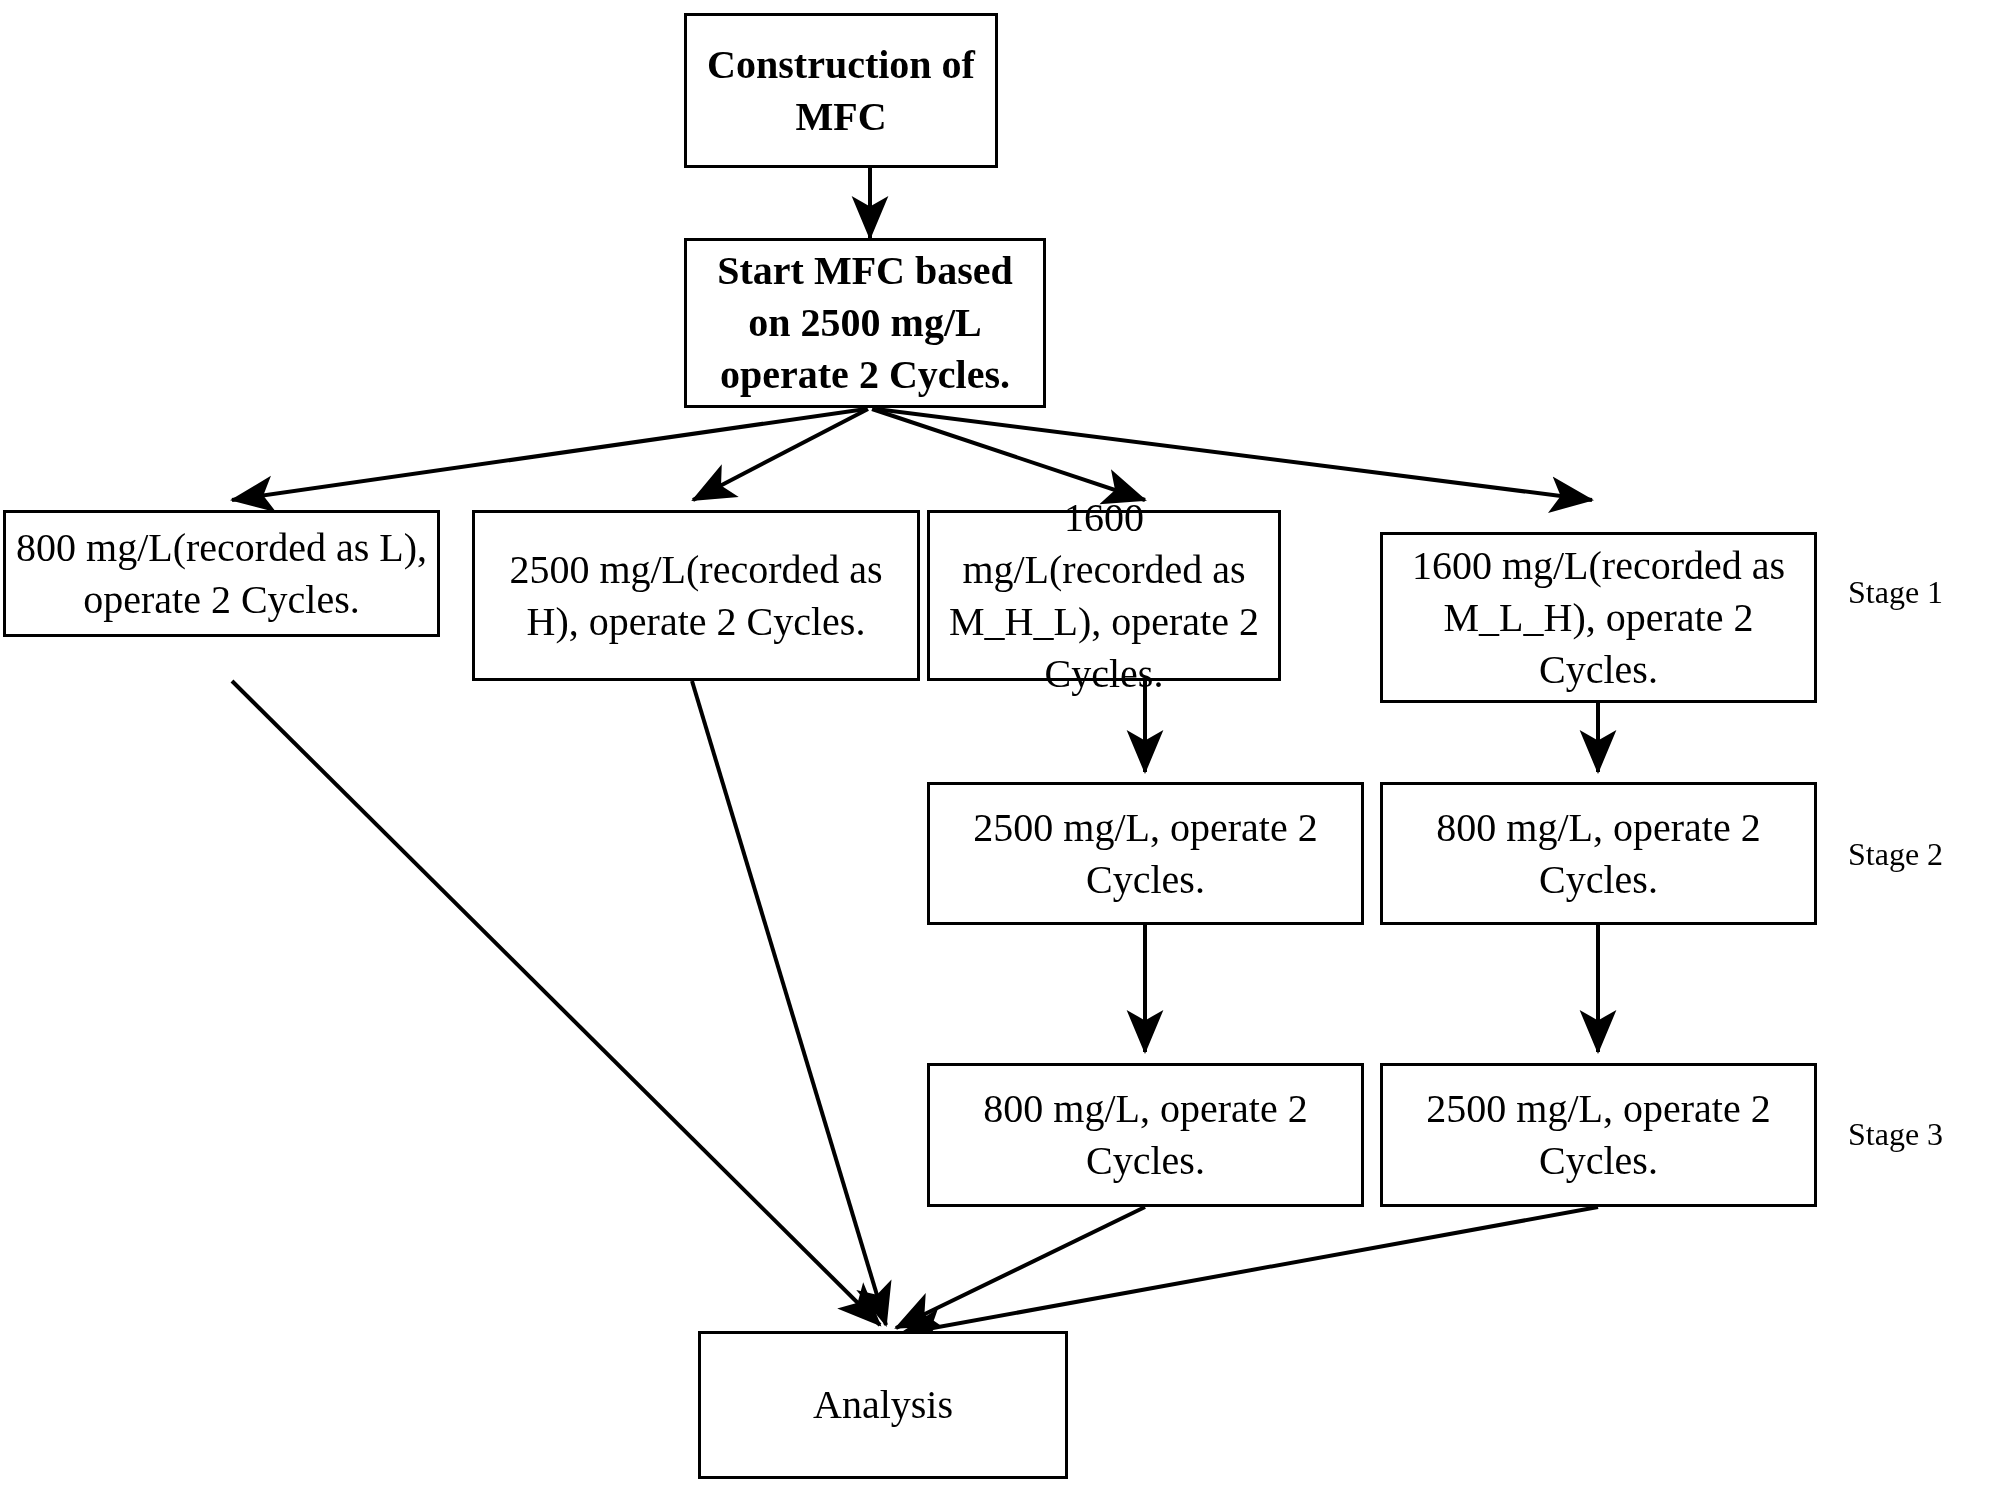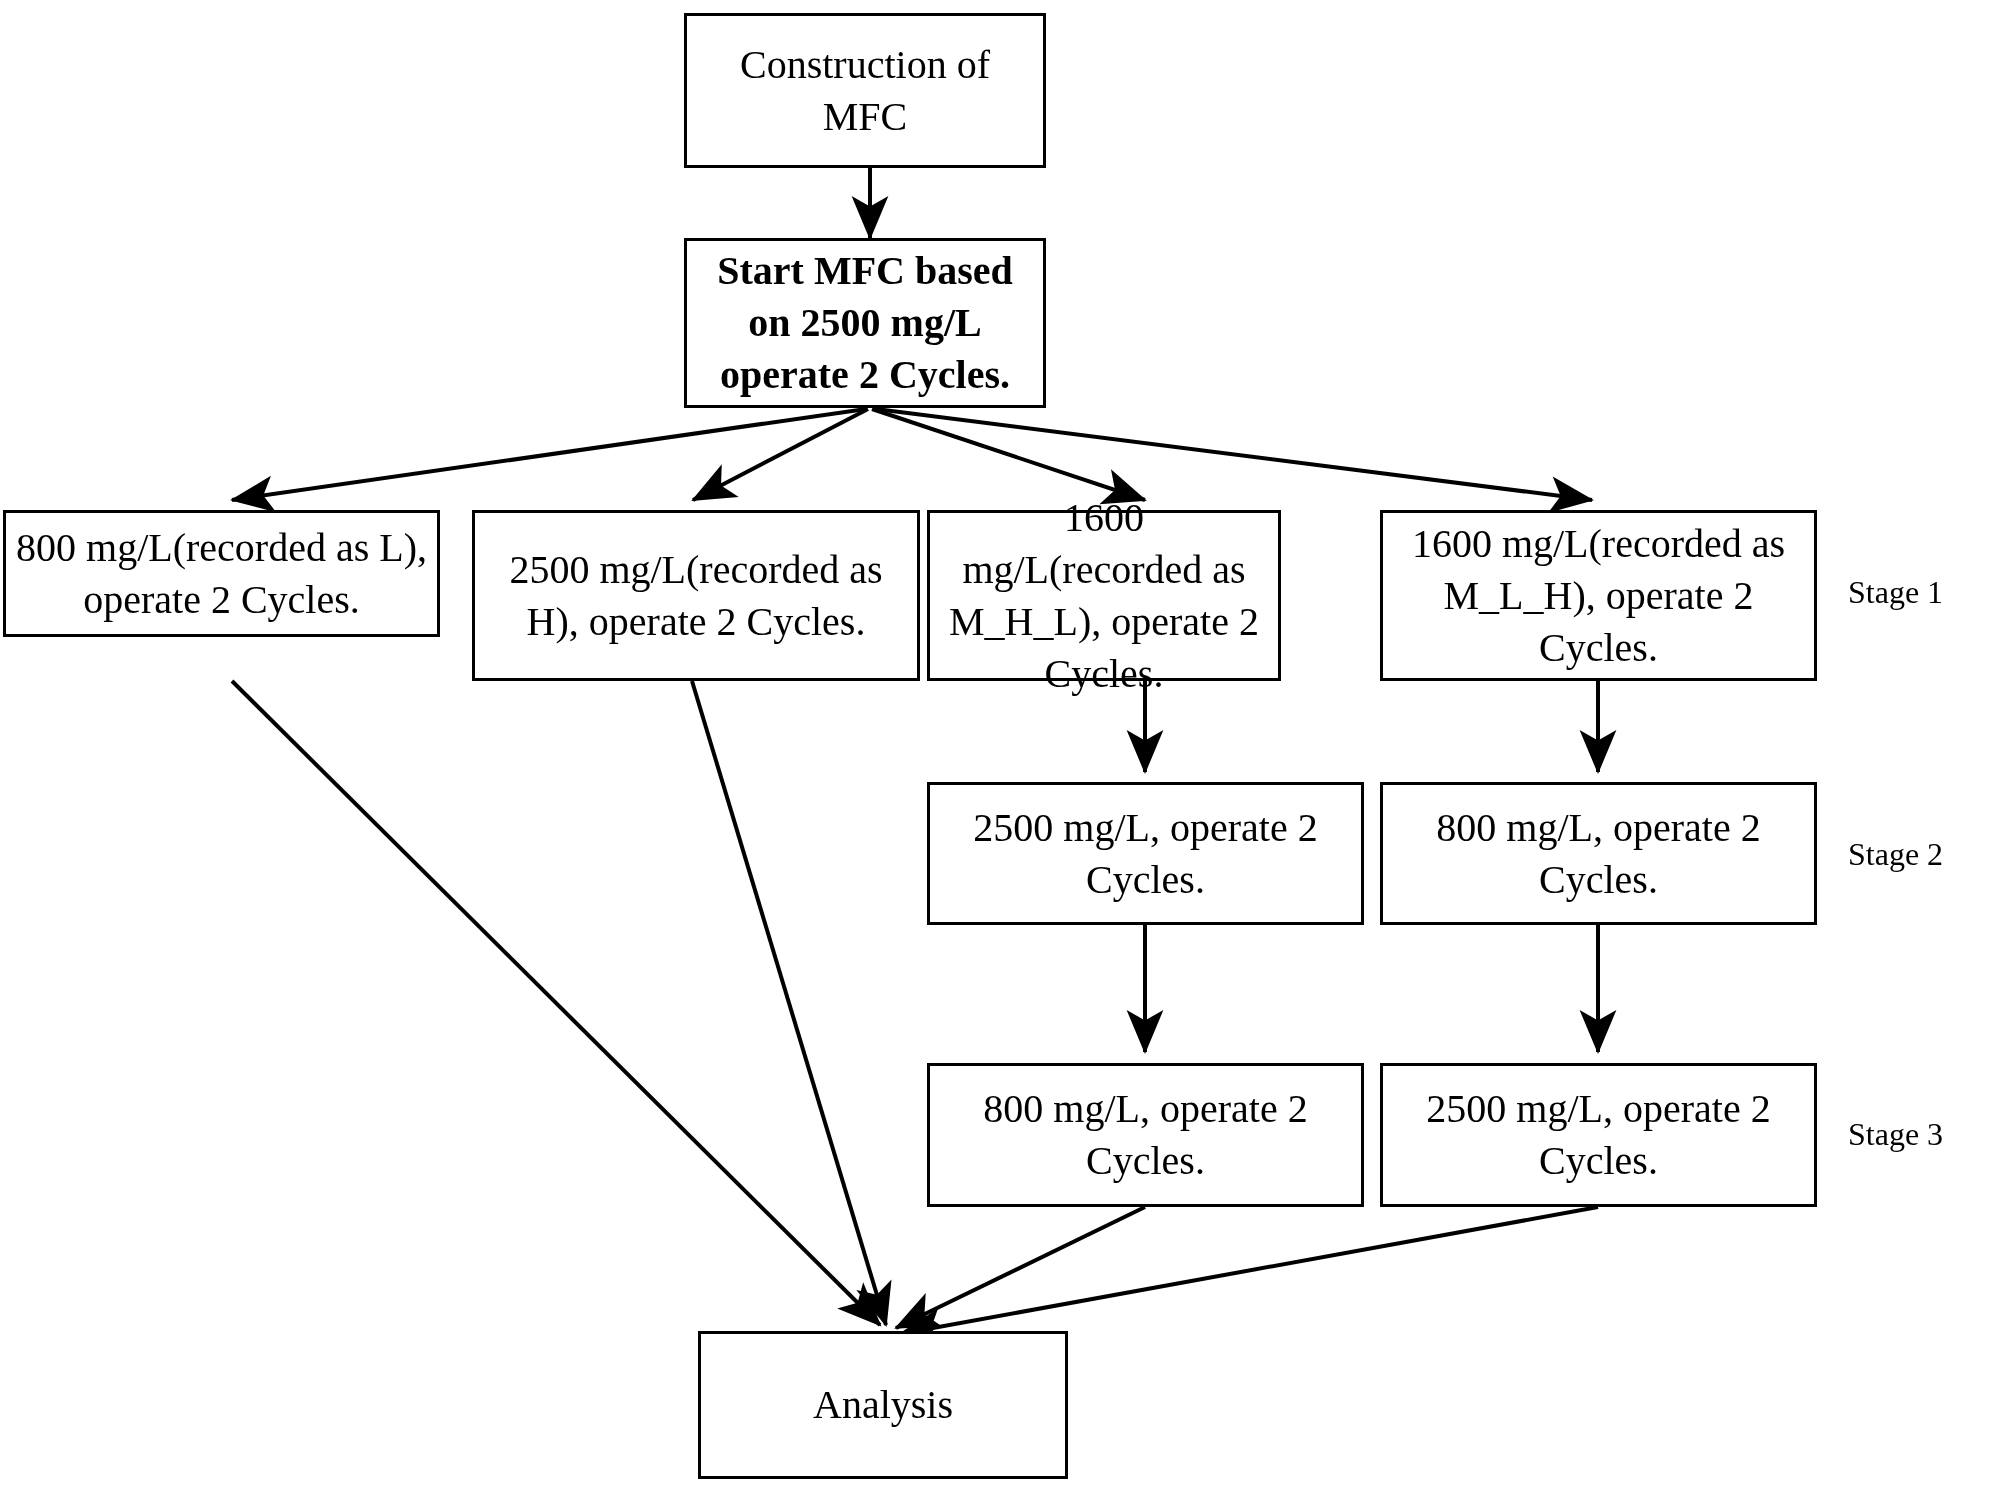--- a/index.html
+++ b/index.html
@@ -81,41 +81,41 @@
       <line x1="1598" y1="681" x2="1598" y2="772" marker-end="url(#ah)"></line>
       <line x1="1598" y1="925" x2="1598" y2="1052" marker-end="url(#ah)"></line>
 
       <line x1="232" y1="681" x2="880" y2="1325" marker-end="url(#ah)"></line>
       <line x1="692" y1="681" x2="886" y2="1325" marker-end="url(#ah)"></line>
       <line x1="1145" y1="1207" x2="896" y2="1328" marker-end="url(#ah)"></line>
       <line x1="1598" y1="1207" x2="900" y2="1334" marker-end="url(#ah)"></line>
     </g>
   </svg>
 
-  <div class="node" style="left:684px; top:13px; width:362px; height:155px;">
+  <div class="node" style="left:684px; top:13px; width:314px; height:155px;font-weight:bold;">
     <span class="node-text">Construction of MFC</span>
   </div>
 
   <div class="node" style="left:684px; top:238px; width:362px; height:170px;font-weight:bold;">
     <span class="node-text">Start MFC based on 2500 mg/L operate 2 Cycles.</span>
   </div>
 
   <div class="node" style="left:3px; top:510px; width:437px; height:127px;">
     <span class="node-text">800 mg/L(recorded as L), operate 2 Cycles.</span>
   </div>
 
   <div class="node" style="left:472px; top:510px; width:448px; height:171px;">
     <span class="node-text">2500 mg/L(recorded as H), operate 2 Cycles.</span>
   </div>
 
   <div class="node" style="left:927px; top:510px; width:354px; height:171px;">
     <span class="node-text">1600 mg/L(recorded as M_H_L), operate 2 Cycles.</span>
   </div>
 
-  <div class="node" style="left:1380px; top:510px; width:437px; height:171px;">
+  <div class="node" style="left:1380px; top:532px; width:437px; height:171px;">
     <span class="node-text">1600 mg/L(recorded as M_L_H), operate 2 Cycles.</span>
   </div>
 
   <div class="node" style="left:927px; top:782px; width:437px; height:143px;">
     <span class="node-text">2500 mg/L, operate 2 Cycles.</span>
   </div>
 
   <div class="node" style="left:1380px; top:782px; width:437px; height:143px;">
     <span class="node-text">800 mg/L, operate 2 Cycles.</span>
   </div>

